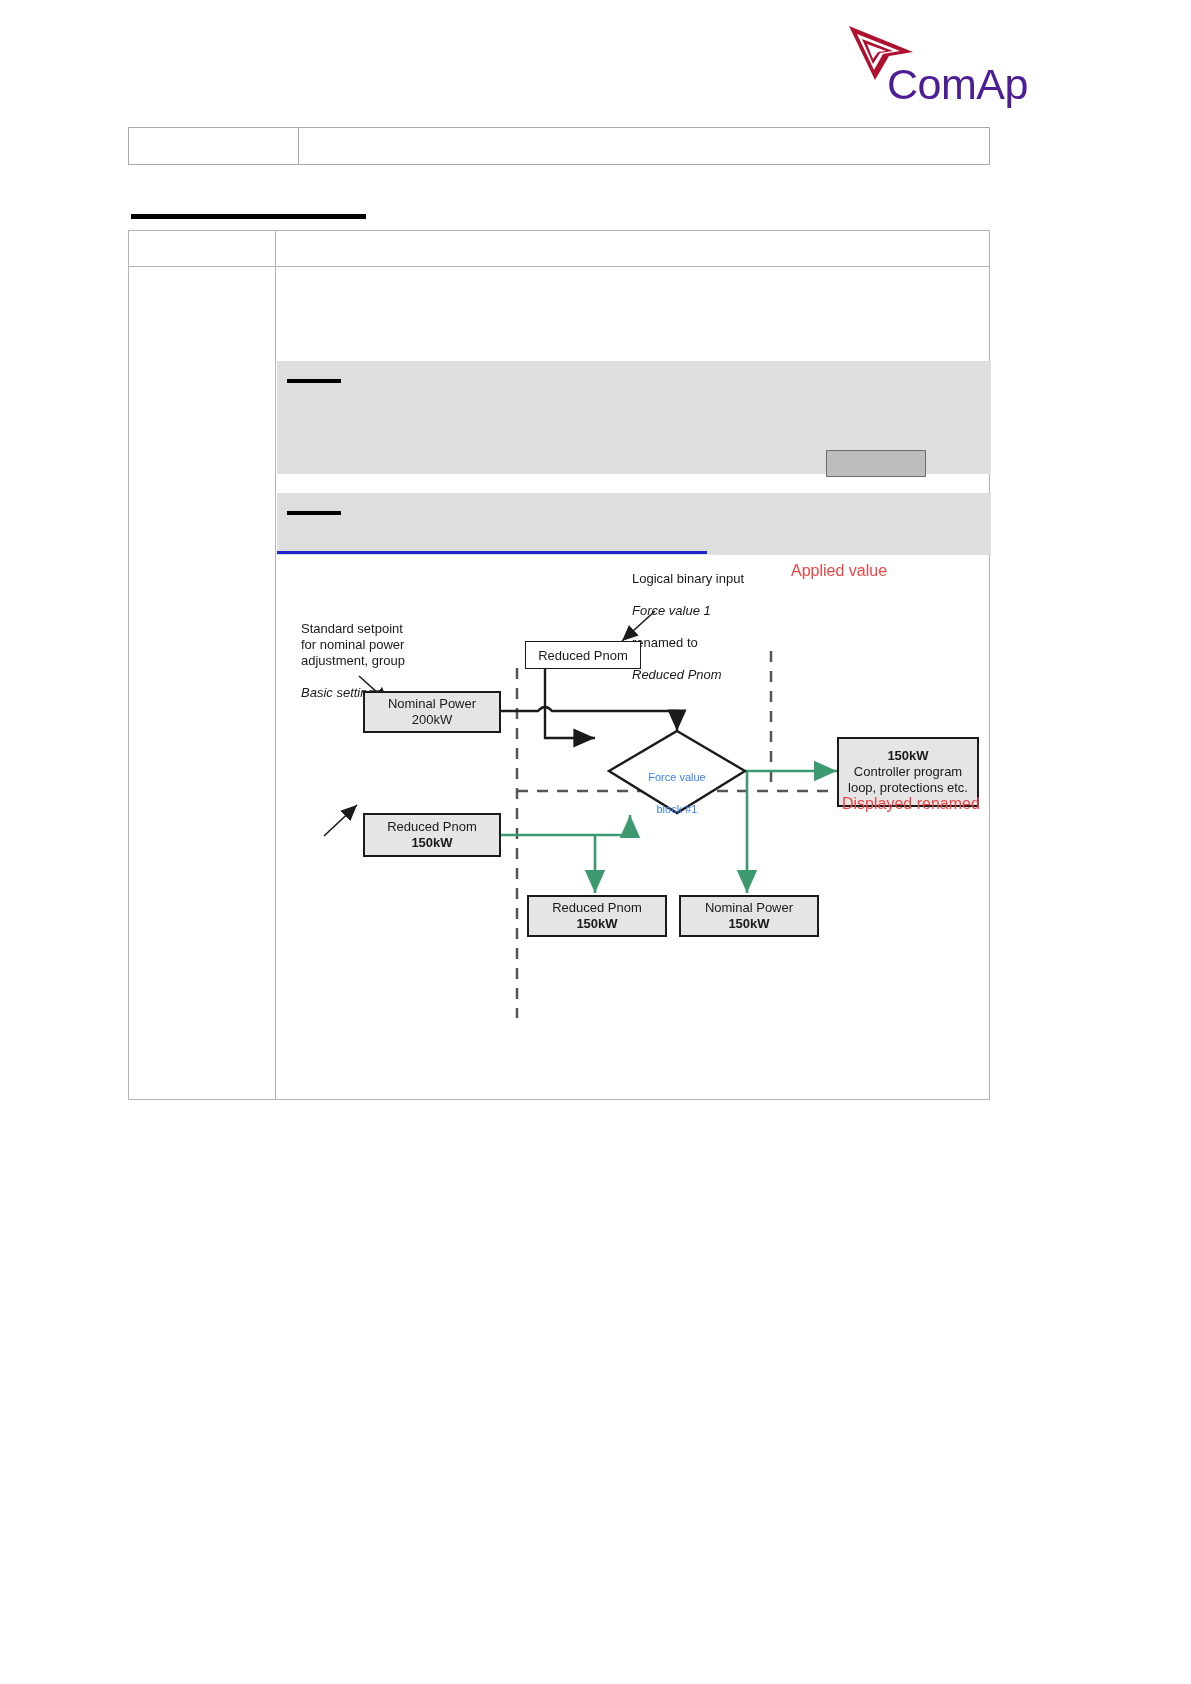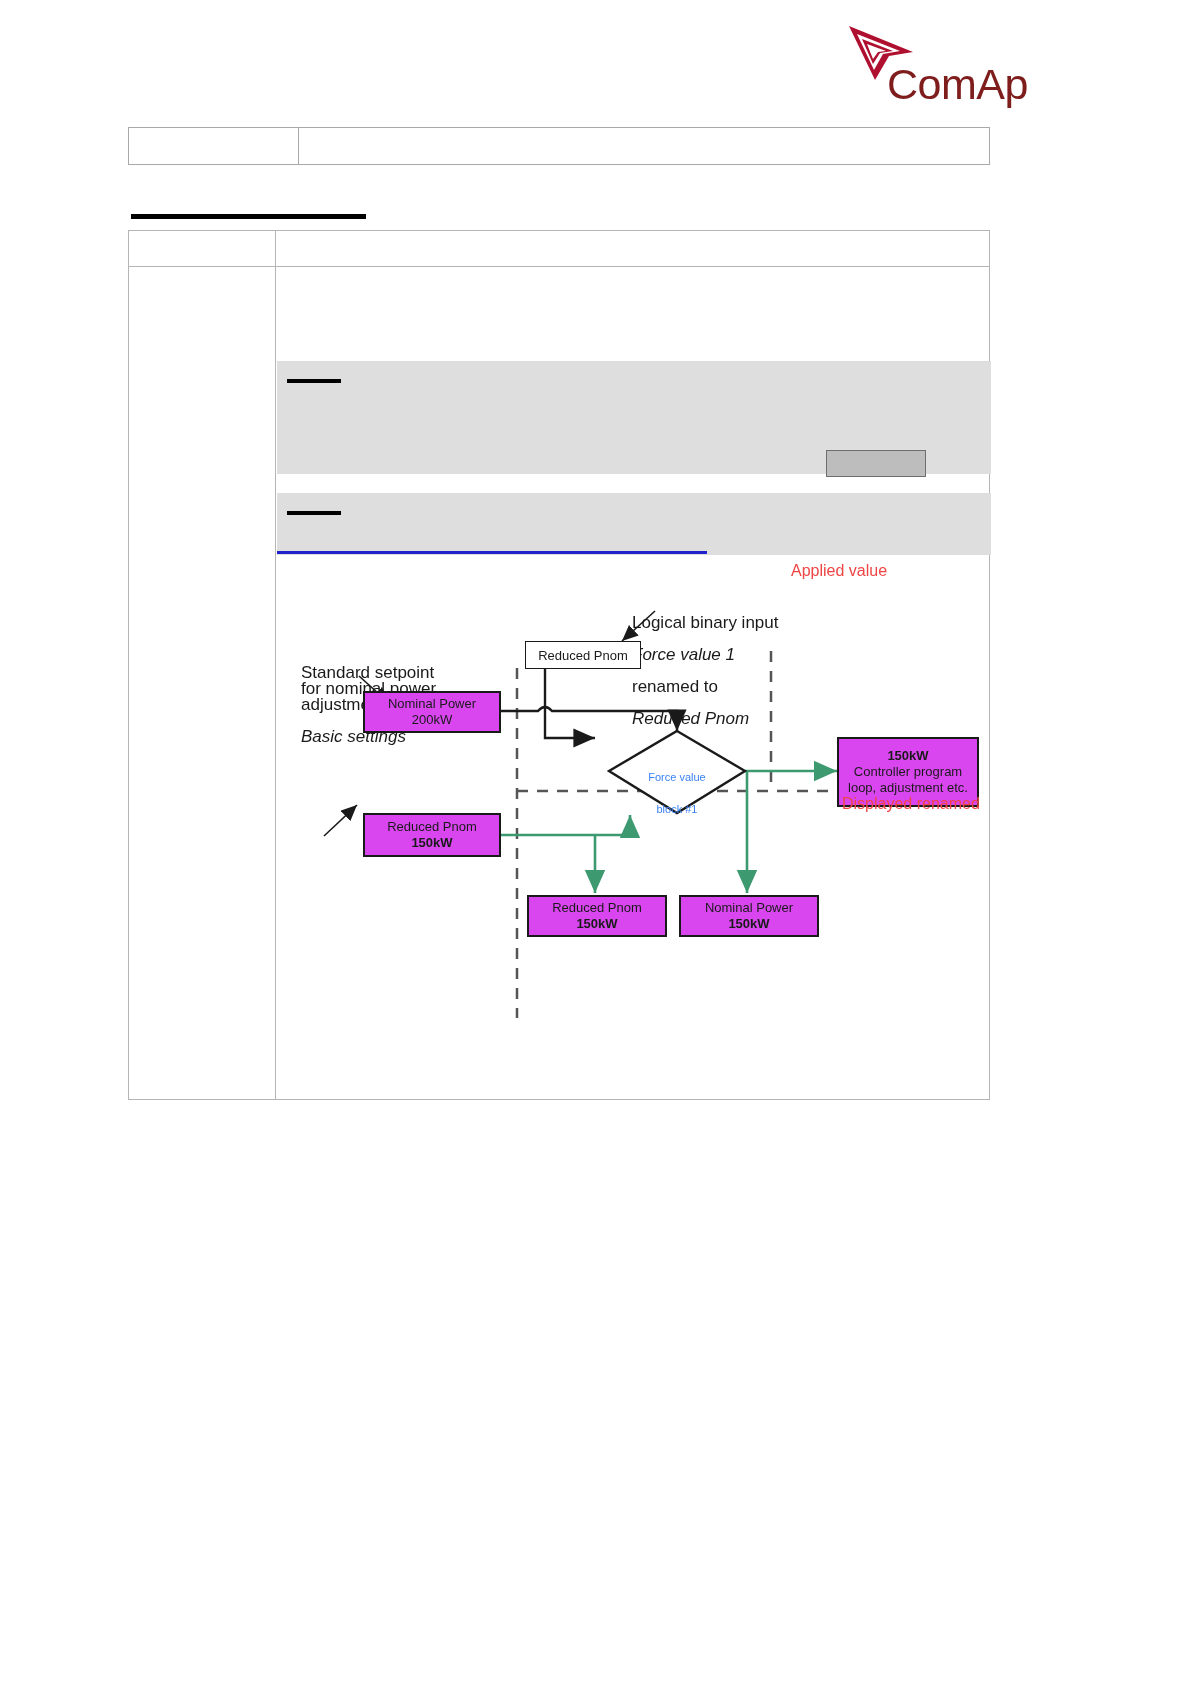--- a/index.html
+++ b/index.html
@@ -35,21 +35,21 @@
     width: 72px;
     height: 62px;
   }
   .logo-text {
     position: absolute;
     left: 42px;
     top: 38px;
     font-family: "Liberation Sans", sans-serif;
     font-size: 43px;
     letter-spacing: -0.5px;
-    color: #7f1d1d;
+    color: #4c1d95;
     white-space: nowrap;
   }
 
   
   .header-table {
     position: absolute;
     left: 128px;
     top: 127px;
     width: 862px;
     height: 38px;
@@ -179,37 +179,36 @@
   .diagram {
     position: absolute;
     left: 148px;
     top: 332px;
     width: 714px;
     height: 500px;
   }
   .dg-label {
     position: absolute;
     font-family: "Liberation Sans", sans-serif;
-    font-size: 17px;
+    font-size: 13px;
     line-height: 16px;
     color: #1a1a1a;
     white-space: pre-line;
-    margin-top: 44px;
   }
   .dg-label-big {
     position: absolute;
     font-size: 16px;
     color: #ef4444;
     white-space: pre-line;
     line-height: 21px;
   }
   .dg-box {
     position: absolute;
     border: 2px solid #1a1a1a;
-    background: #d946ef;
+    background: #e5e5e5;
     box-sizing: border-box;
     text-align: center;
     font-size: 13px;
     color: #1a1a1a;
     display: flex;
     flex-direction: column;
     align-items: center;
     justify-content: center;
     line-height: 16px;
   }
@@ -359,21 +358,21 @@
       <div class="diamond-label" style="left:340px; top:190px; width:120px;">
         <span>Force value</span><br>
         <span>block #1</span>
       </div>
 
       <div class="dg-label-big" style="left:514px; top:-3px;">Applied value</div>
 
       <div class="dg-box" style="left:560px; top:174px; width:142px; height:70px;">
         <span class="v" style="font-weight:bold;">150kW</span>
         <span>Controller program</span>
-        <span>loop, adjustment etc.</span>
+        <span>loop, protections etc.</span>
       </div>
 
       <div class="dg-box" style="left:86px; top:250px; width:138px; height:44px;">
         <span>Reduced Pnom</span>
         <span class="v" style="font-weight:bold;">150kW</span>
       </div>
 
 
       <div class="dg-label-big" style="left:565px; top:230px;">Displayed renamed</div>
 

